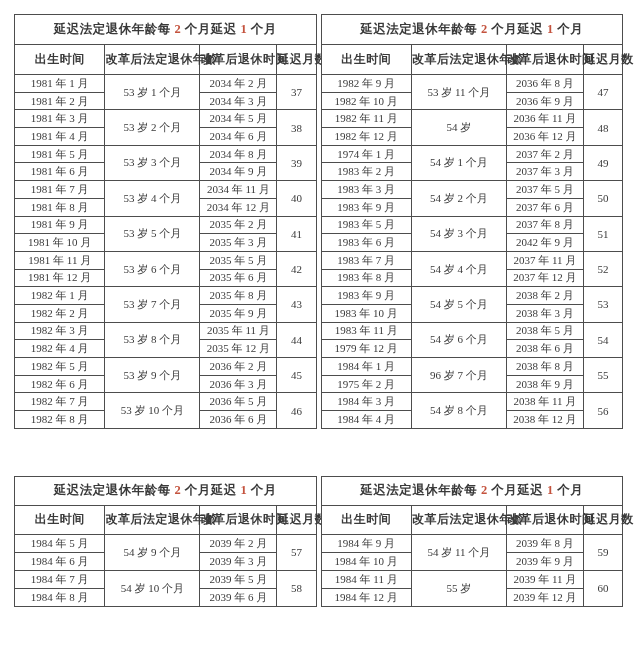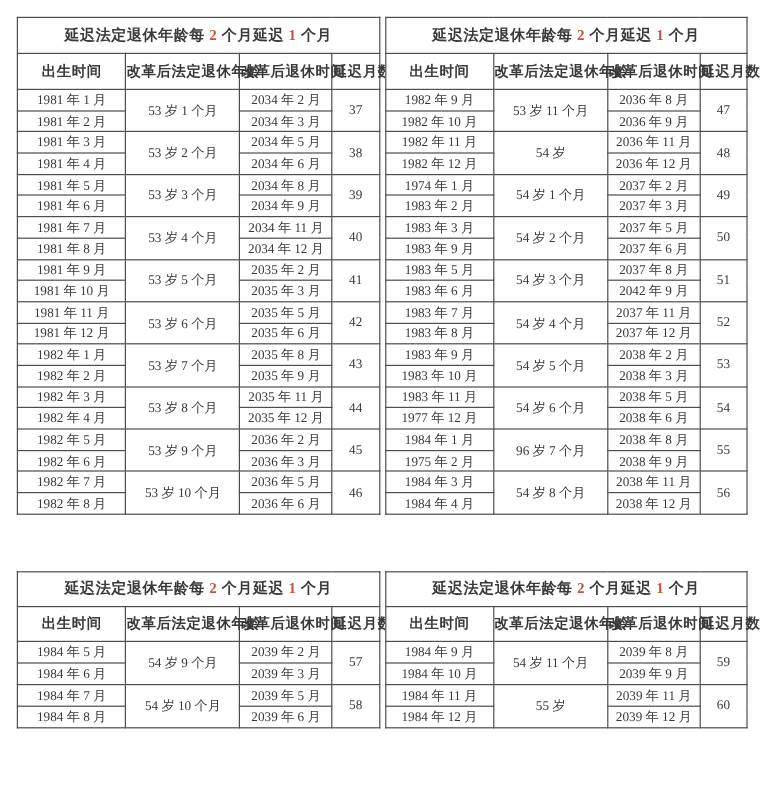--- a/index.html
+++ b/index.html
@@ -255,21 +255,21 @@
             <td>1983 年 10 月</td>
             <td>2038 年 3 月</td>
           </tr>
           <tr>
             <td>1983 年 11 月</td>
             <td rowspan="2">54 岁 6 个月</td>
             <td>2038 年 5 月</td>
             <td rowspan="2">54</td>
           </tr>
           <tr>
-            <td>1977 年 12 月</td>
+            <td>1979 年 12 月</td>
             <td>2038 年 6 月</td>
           </tr>
           <tr>
             <td>1984 年 1 月</td>
             <td rowspan="2">96 岁 7 个月</td>
             <td>2038 年 8 月</td>
             <td rowspan="2">55</td>
           </tr>
           <tr>
             <td>1975 年 2 月</td>

